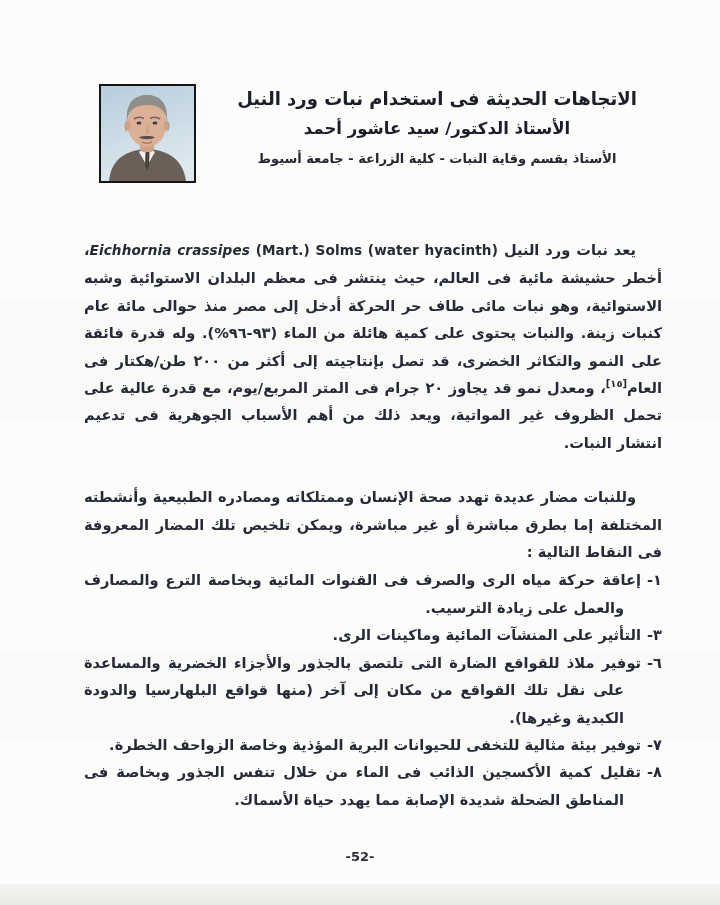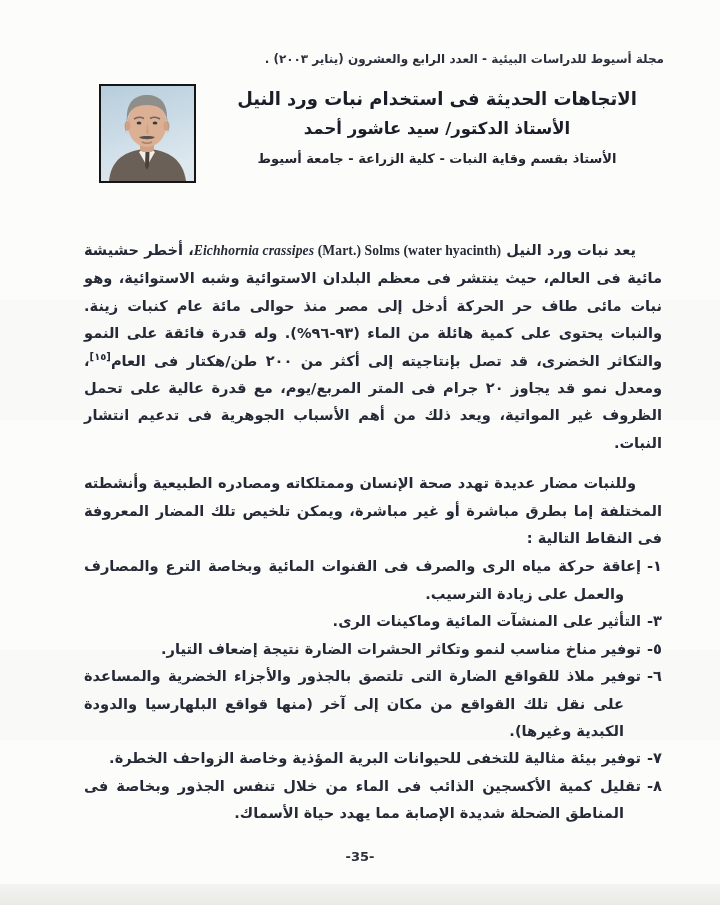--- a/index.html
+++ b/index.html
@@ -77,22 +77,22 @@
   .article-body {
     position: absolute;
     top: 236px; right: 58px; left: 84px;
     font-size: 14.6px;
     font-weight: bold;
     line-height: 27.4px;
     text-align: justify;
     color: #262a36;
   }
   .para { text-indent: 26px; }
-  .para-gap { margin-top: 13px; }
-  .latin-run { font-size: 13.6px; letter-spacing: 0.1px; font-family: Liberation Serif, serif; }
+  .para-gap { margin-top: 27px; }
+  .latin-run { font-size: 13.6px; letter-spacing: 0.1px; }
   .latin-run i { font-style: italic; }
   sup.ref-mark { font-size: 10px; line-height: 0; vertical-align: super; }
 
   .harm-list { margin-top: 1px; }
   .harm-item {
     padding-right: 38px;
     text-indent: -38px;
   }
   .harm-item .li-num { margin-left: 6px; }
 
@@ -107,21 +107,20 @@
 </style>
 </head>
 <body>
 
 <div class="page">
 
   <div class="scan-band-bottom"></div>
   <div class="scan-streak-1"></div>
   <div class="scan-streak-2"></div>
 
-  <div class="journal-header">مجلة أسيوط للدراسات البيئية - العدد الرابع والعشرون (يناير ٢٠٠٣) .</div>
 
   <div class="photo-frame">
     <svg viewBox="0 0 93 95">
       <defs>
         <linearGradient id="bgGrad" x1="0" y1="0" x2="0.3" y2="1">
           <stop offset="0" stop-color="#b7cddc"></stop>
           <stop offset="1" stop-color="#dde8ef"></stop>
         </linearGradient>
       </defs>
       <rect x="0" y="0" width="93" height="95" fill="url(#bgGrad)"></rect>
@@ -165,23 +164,22 @@
 
   <div class="article-body">
 
     <p class="para"><span>يعد نبات ورد النيل </span><span class="latin-run"><i>Eichhornia crassipes</i><span> (Mart.) Solms (water hyacinth)</span></span><span>، أخطر حشيشة مائية فى العالم، حيث ينتشر فى معظم البلدان الاستوائية وشبه الاستوائية، وهو نبات مائى طاف حر الحركة أدخل إلى مصر منذ حوالى مائة عام كنبات زينة. والنبات يحتوى على كمية هائلة من الماء (٩٣-٩٦%). وله قدرة فائقة على النمو والتكاثر الخضرى، قد تصل بإنتاجيته إلى أكثر من ٢٠٠ طن/هكتار فى العام</span><sup class="ref-mark">[١٥]</sup><span>، ومعدل نمو قد يجاوز ٢٠ جرام فى المتر المربع/يوم، مع قدرة عالية على تحمل الظروف غير المواتية، ويعد ذلك من أهم الأسباب الجوهرية فى تدعيم انتشار النبات.</span></p>
 
     <p class="para para-gap">وللنبات مضار عديدة تهدد صحة الإنسان وممتلكاته ومصادره الطبيعية وأنشطته المختلفة إما بطرق مباشرة أو غير مباشرة، ويمكن تلخيص تلك المضار المعروفة فى النقاط التالية :</p>
 
     <div class="harm-list">
       <div class="harm-item"><span class="li-num">١-</span><span>إعاقة حركة مياه الرى والصرف فى القنوات المائية وبخاصة الترع والمصارف والعمل على زيادة الترسيب.</span></div>
       <div class="harm-item"><span class="li-num">٣-</span><span>التأثير على المنشآت المائية وماكينات الرى.</span></div>
-      <div class="harm-item"><span class="li-num">٥-</span><span>توفير مناخ مناسب لنمو وتكاثر الحشرات الضارة نتيجة إضعاف التيار.</span></div>
       <div class="harm-item"><span class="li-num">٦-</span><span>توفير ملاذ للقواقع الضارة التى تلتصق بالجذور والأجزاء الخضرية والمساعدة على نقل تلك القواقع من مكان إلى آخر (منها قواقع البلهارسيا والدودة الكبدية وغيرها).</span></div>
       <div class="harm-item"><span class="li-num">٧-</span><span>توفير بيئة مثالية للتخفى للحيوانات البرية المؤذية وخاصة الزواحف الخطرة.</span></div>
       <div class="harm-item"><span class="li-num">٨-</span><span>تقليل كمية الأكسجين الذائب فى الماء من خلال تنفس الجذور وبخاصة فى المناطق الضحلة شديدة الإصابة مما يهدد حياة الأسماك.</span></div>
     </div>
 
   </div>
 
-  <div class="page-number">-35-</div>
+  <div class="page-number">-52-</div>
 
 </div>
 
 </body></html>

